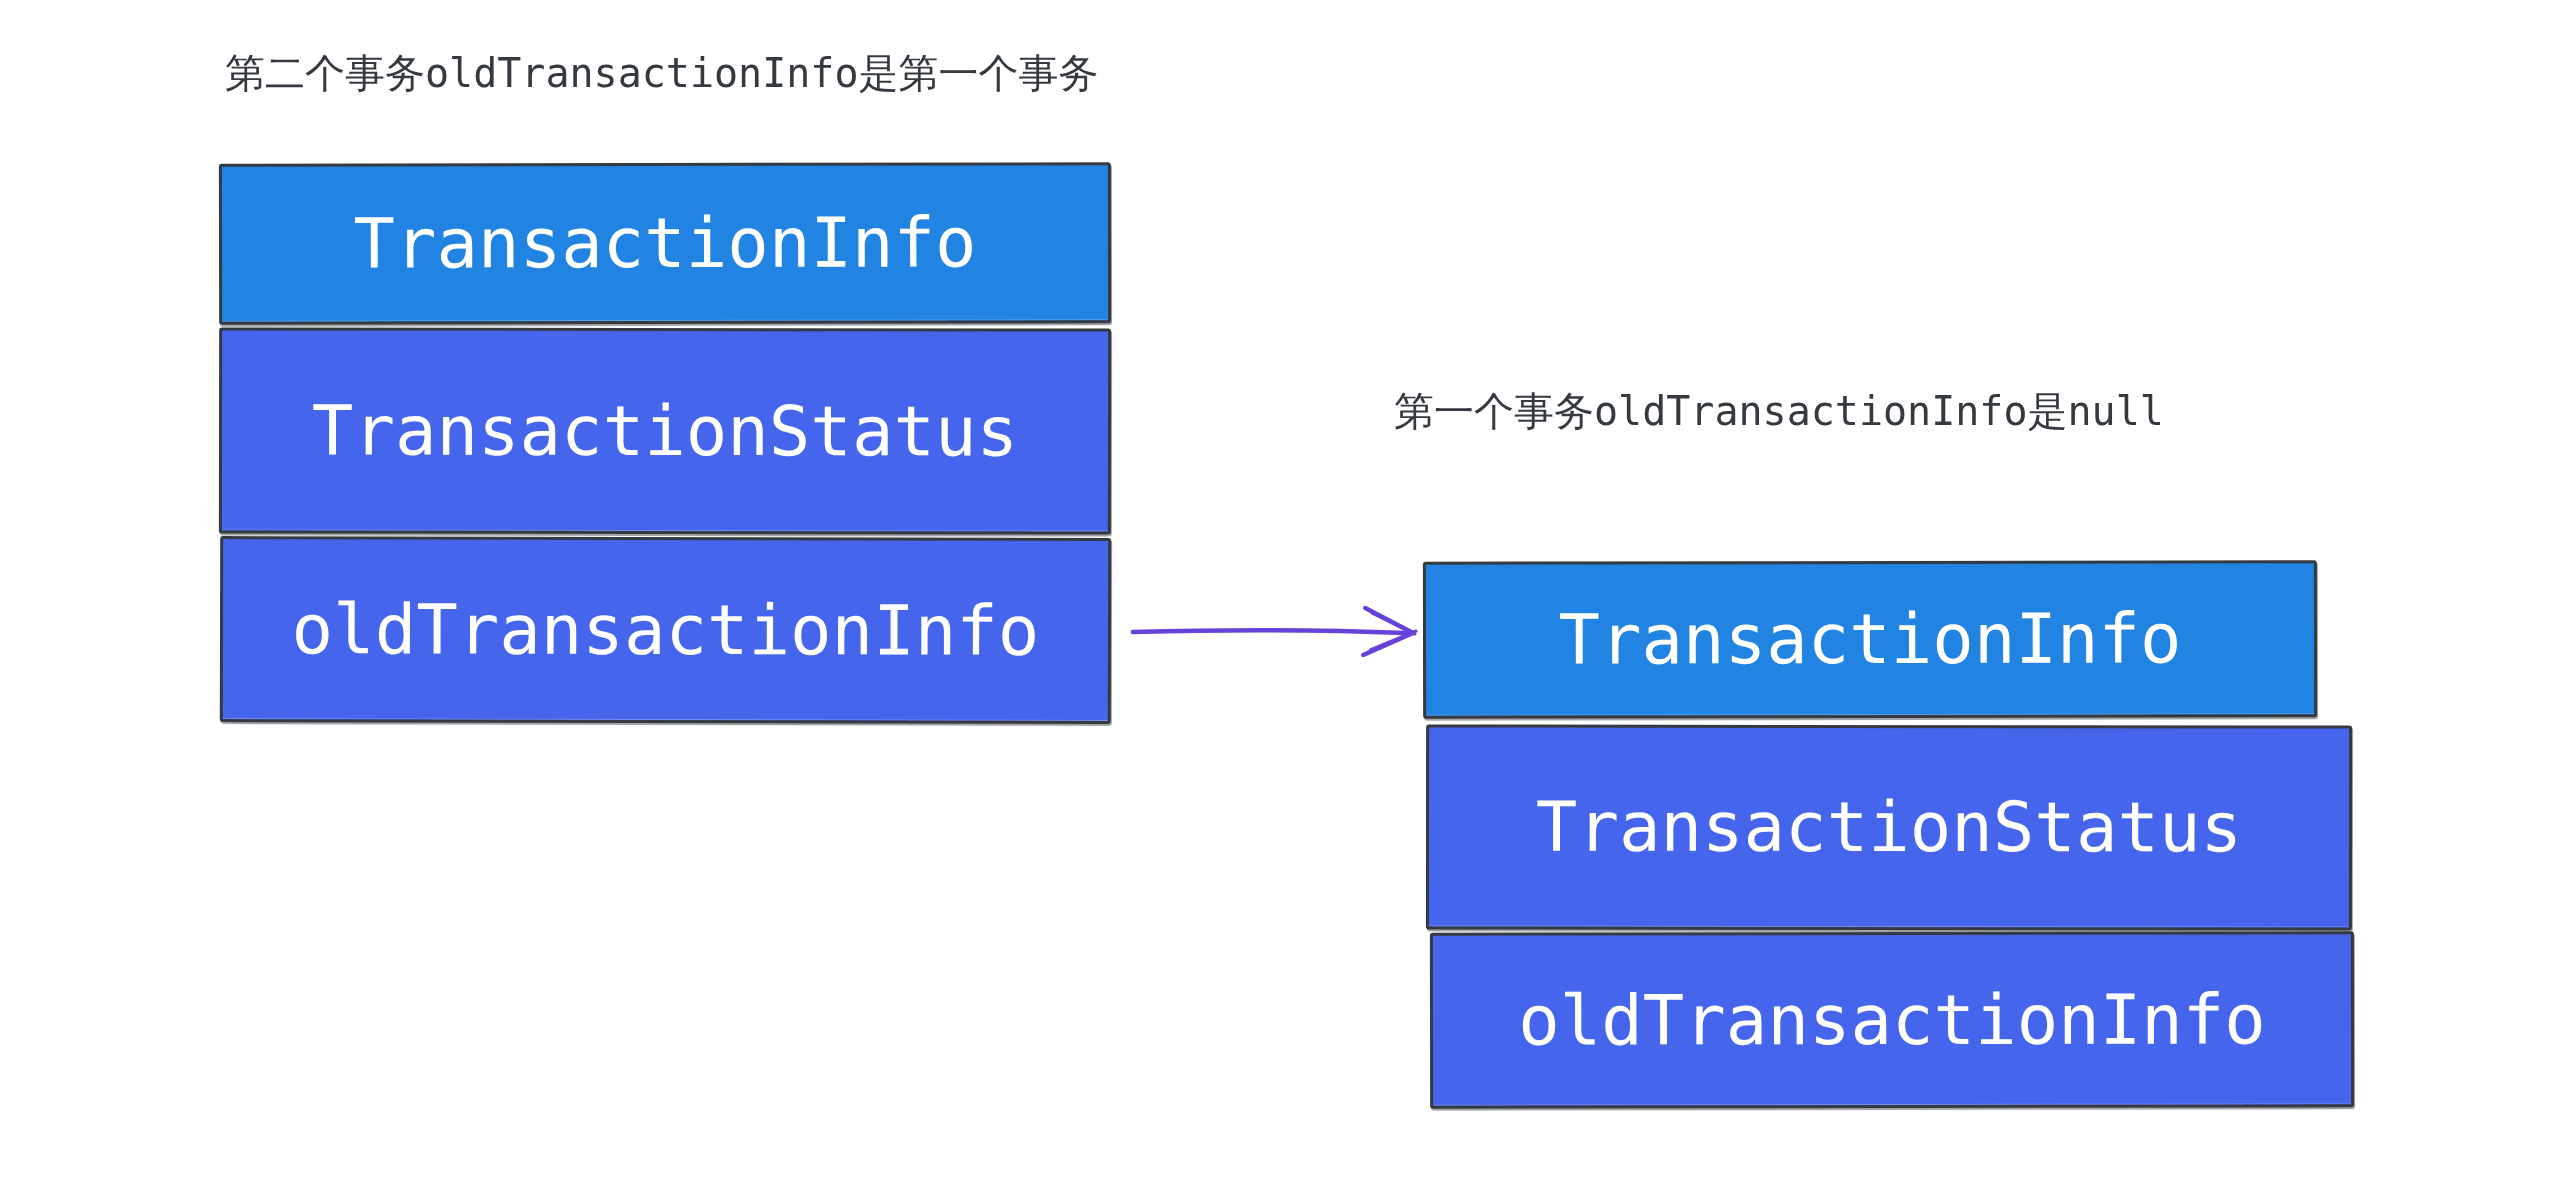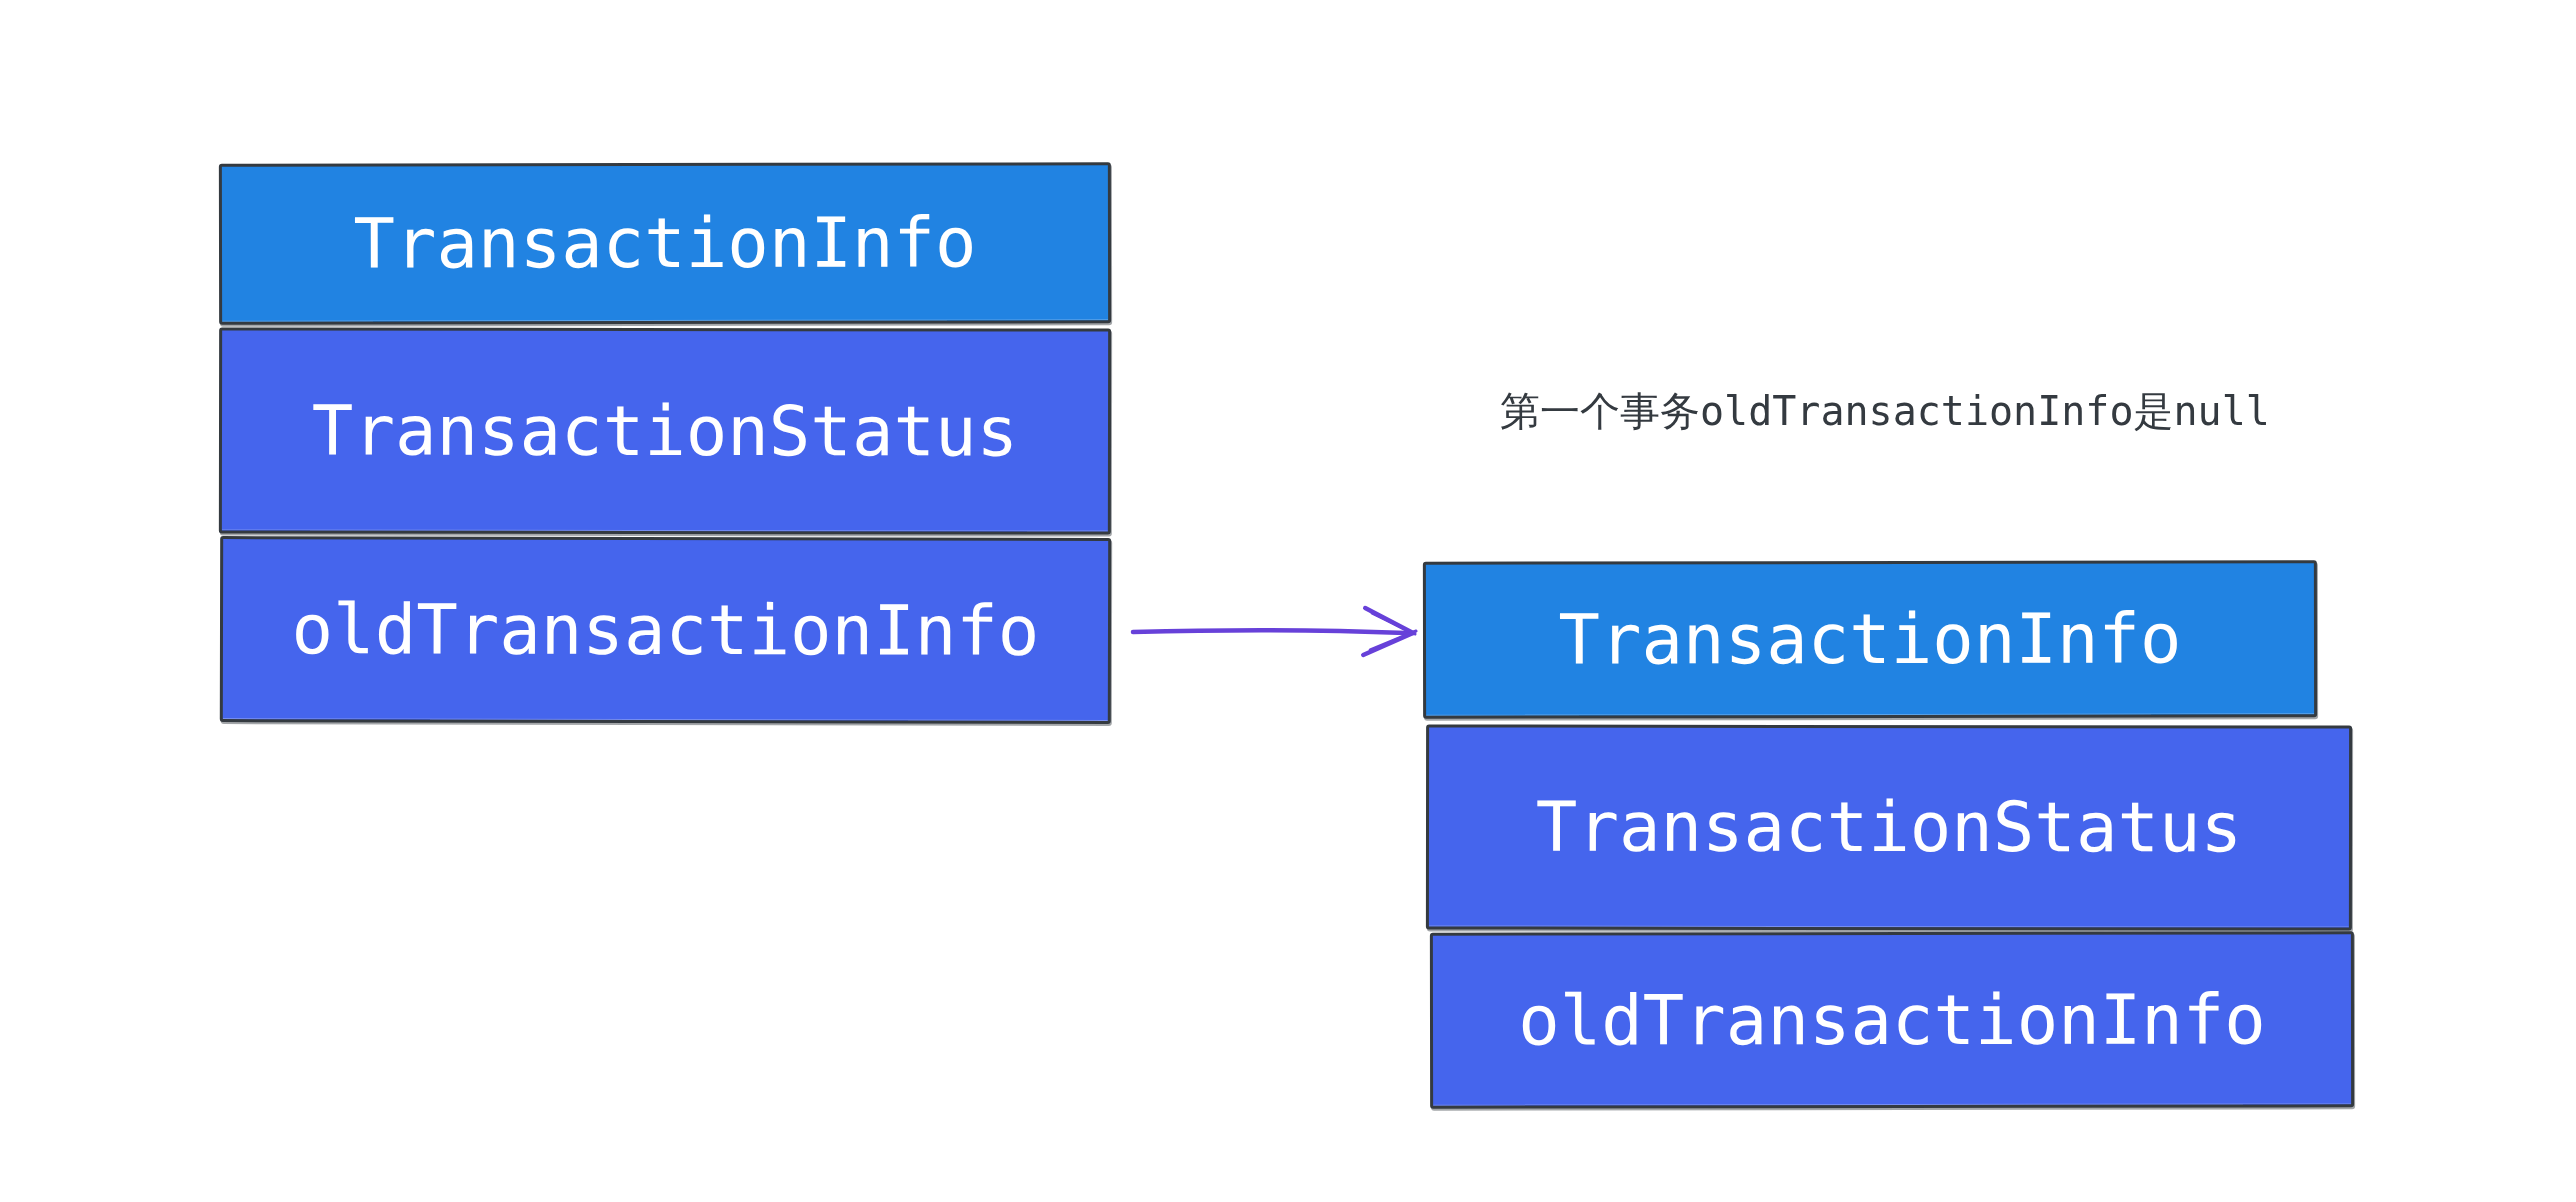--- a/index.html
+++ b/index.html
@@ -22,21 +22,21 @@
   }
   .annotation {
     position: absolute;
     font-size: 40px;
     line-height: 1.15;
     color: var(--text);
     white-space: nowrap;
     letter-spacing: 0;
   }
   .ann-left  { left: 225px; top: 50px; }
-  .ann-right { left: 1500px; top: 388px; }
+  .ann-right { left: 1394px; top: 388px; }
 
   .box {
     position: absolute;
     box-sizing: border-box;
     border: 3px solid var(--stroke);
     border-radius: 3px;
     display: flex;
     align-items: center;
     justify-content: center;
     box-shadow: 1px 2px 0 rgba(52,58,64,.45), inset 0 -1px 0 rgba(255,255,255,.28);
@@ -73,20 +73,21 @@
     fill: none;
     stroke-linecap: round;
     stroke-linejoin: round;
   }
 </style>
 </head>
 <body>
 
 <div class="canvas">
 
+  <div class="annotation ann-left">第二个事务oldTransactionInfo是第一个事务</div>
 
   <div class="annotation ann-right">第一个事务oldTransactionInfo是null</div>
 
   <div class="box blue b-l1">
     <span class="box-label">TransactionInfo</span>
   </div>
   <div class="box indigo b-l2">
     <span class="box-label">TransactionStatus</span>
   </div>
   <div class="box indigo b-l3">

